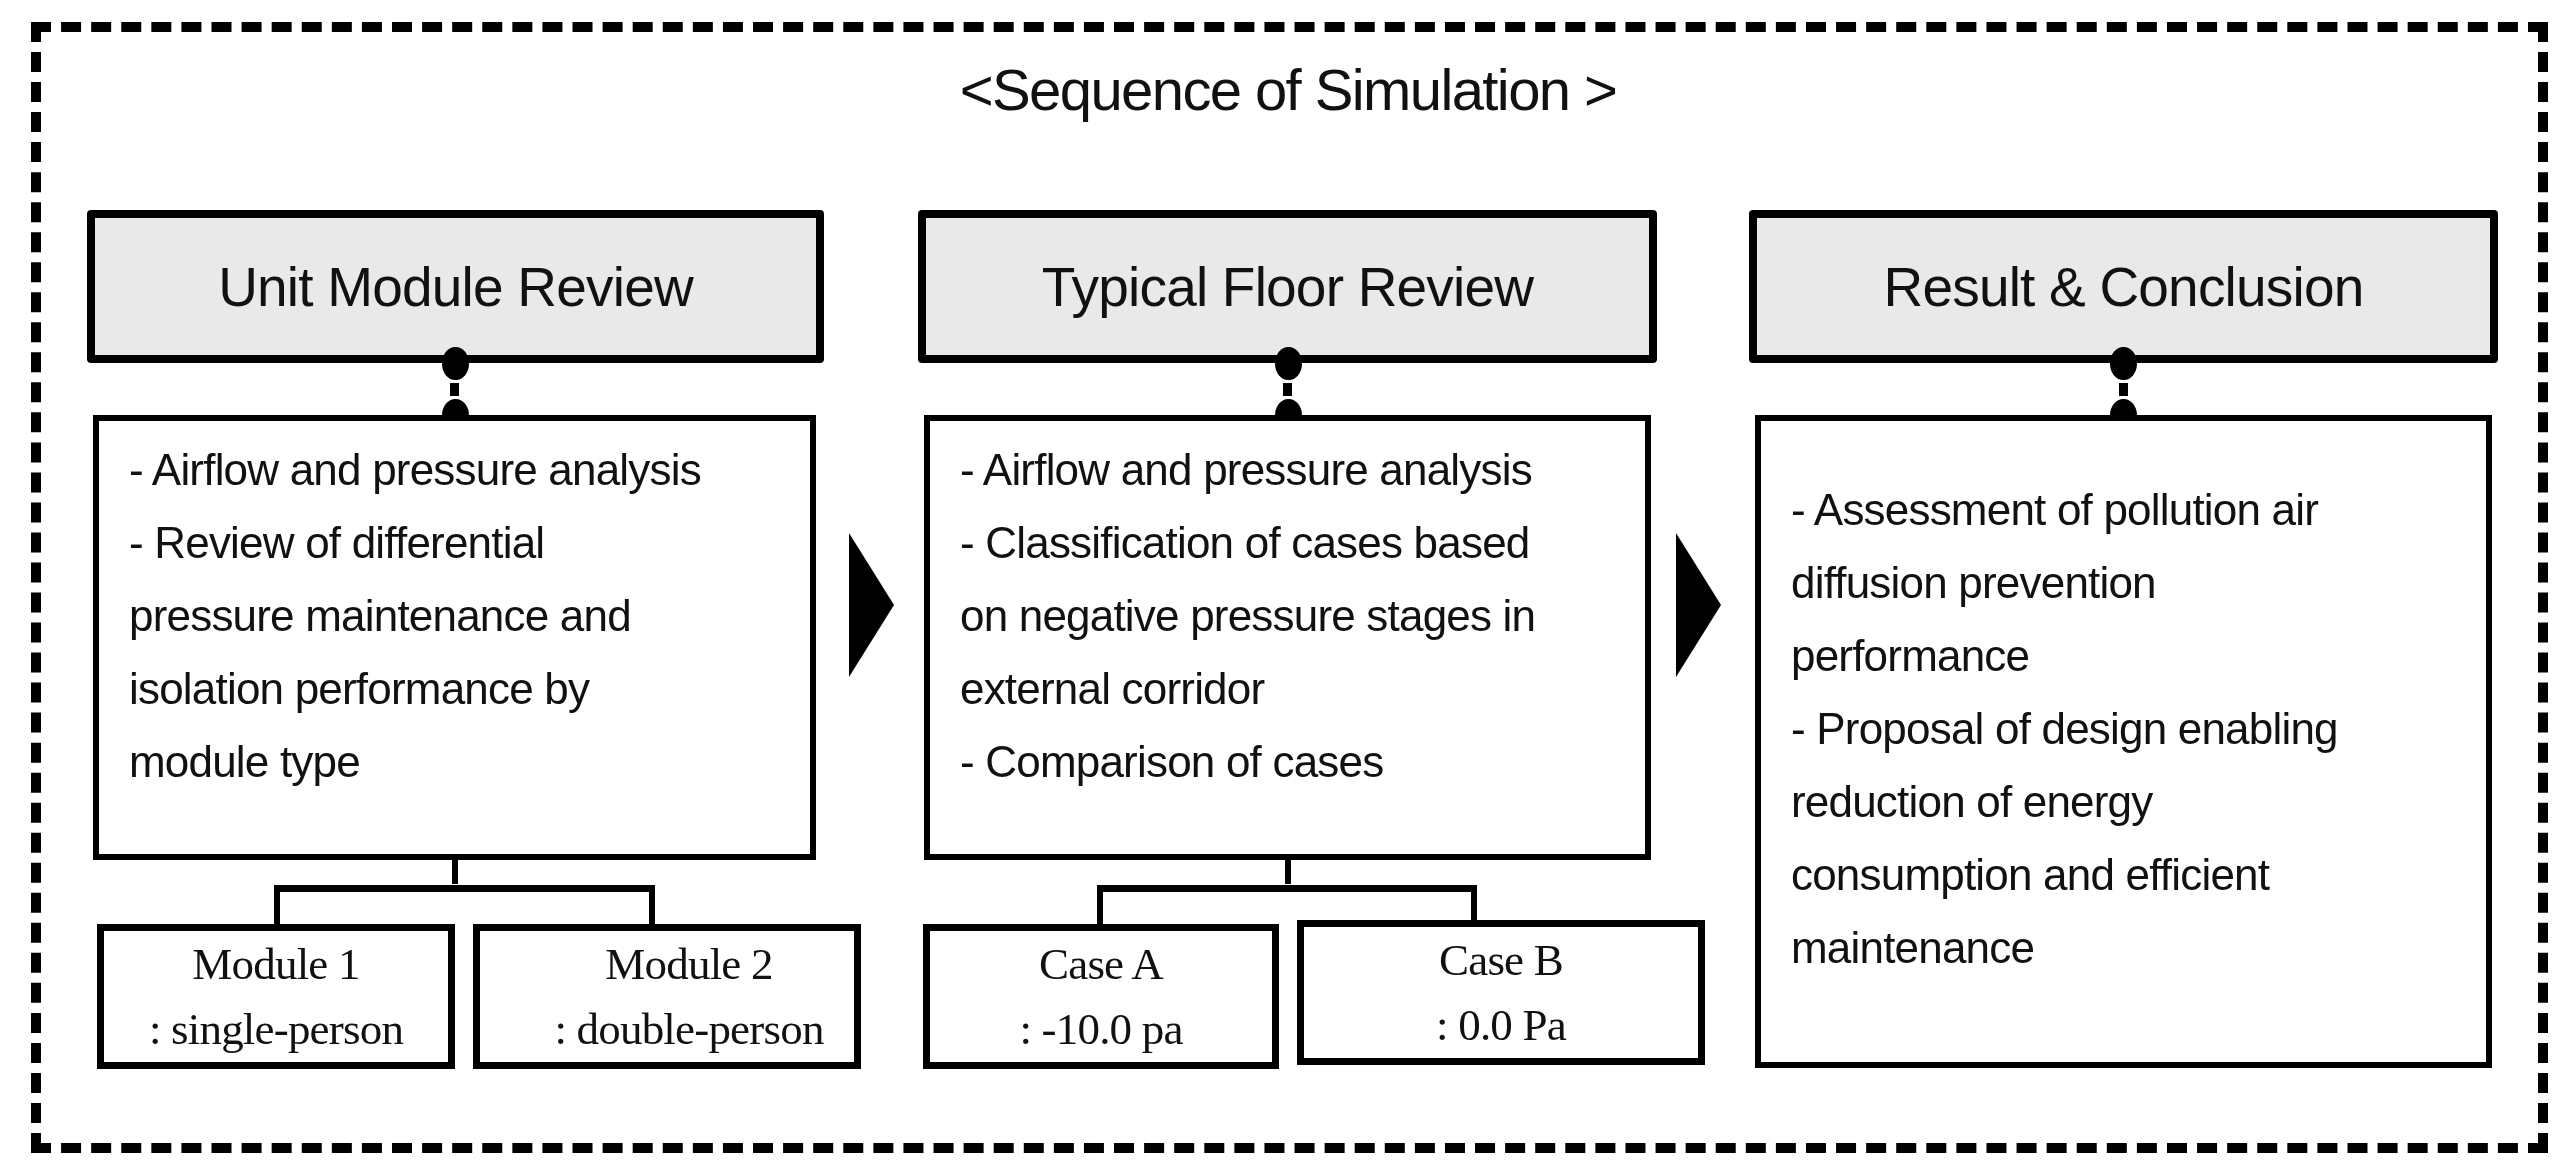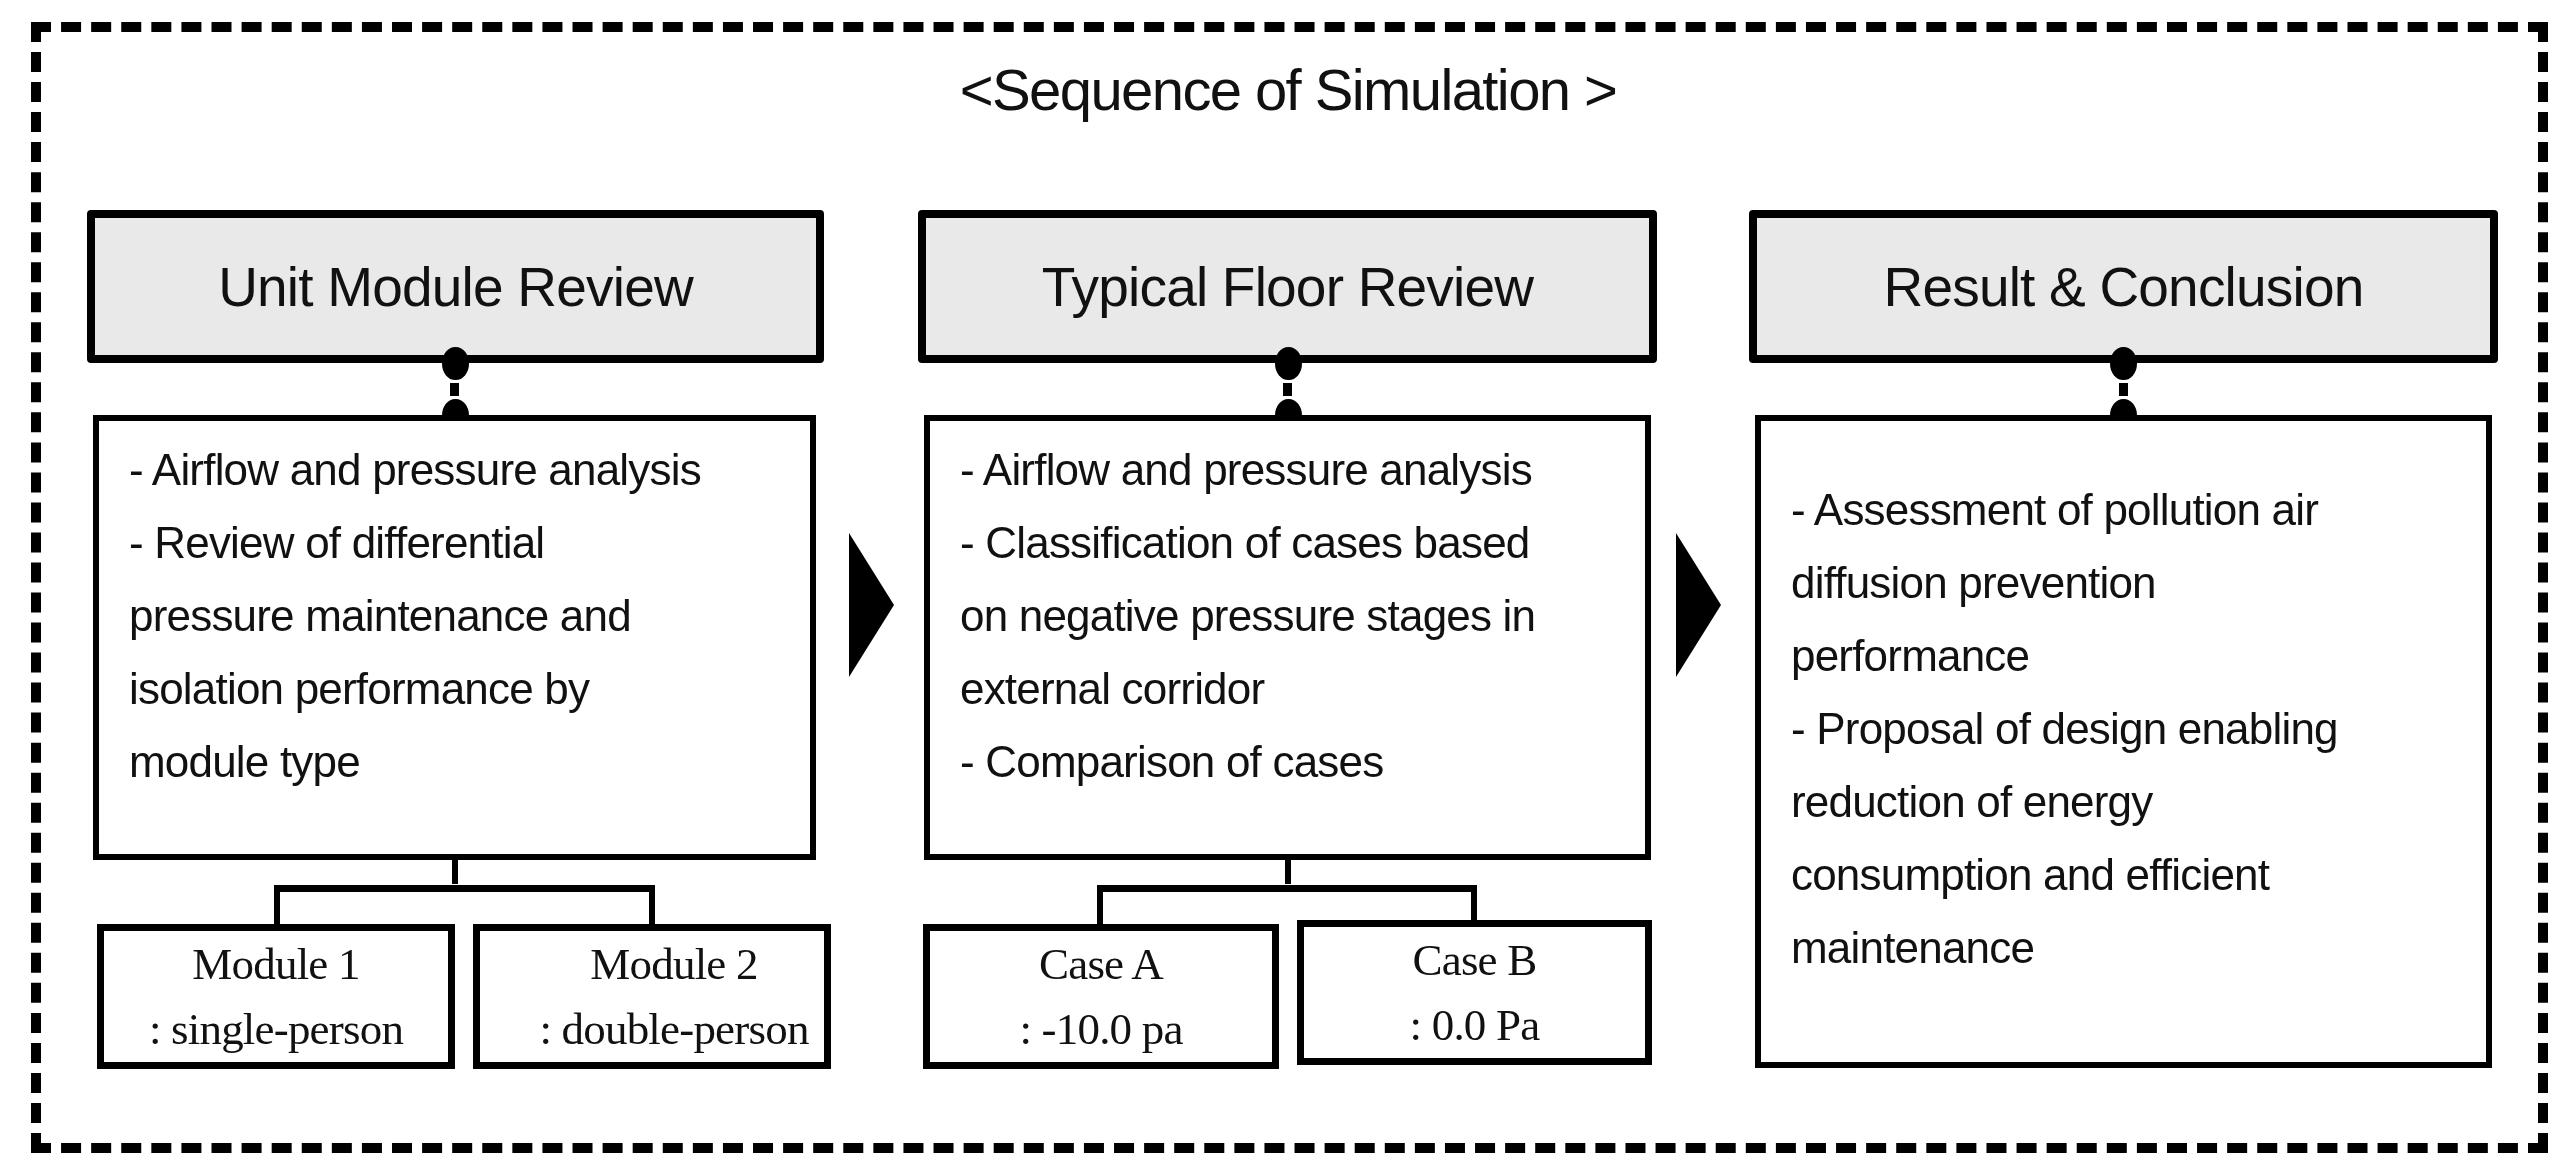--- a/index.html
+++ b/index.html
@@ -132,21 +132,21 @@
 
 <div class="cline" style="left:452px; top:860px; width:6.2px; height:24px;"></div>
 <div class="cline" style="left:274px; top:885px; width:381px; height:7px;"></div>
 <div class="cline" style="left:274px; top:885px; width:6.2px; height:39px;"></div>
 <div class="cline" style="left:649px; top:885px; width:6.2px; height:39px;"></div>
 
 <div class="sub" style="left:97px; width:358px;">
   <div class="t">Module 1</div>
   <div class="s">: single-person</div>
 </div>
-<div class="sub" style="left:473px; width:358px;padding-left:44px;">
+<div class="sub" style="left:473px; width:388px;padding-left:44px;">
   <div class="t">Module 2</div>
   <div class="s">: double-person</div>
 </div>
 
 <div class="arrow" style="left:849px; top:533px;"></div>
 
 <div class="hdr" style="left:918px; width:739px;">
   <span>Typical Floor Review</span>
 </div>
 <div class="dot" style="left:1275px; top:347px;"></div>
@@ -163,21 +163,21 @@
 
 <div class="cline" style="left:1285px; top:860px; width:6.2px; height:24px;"></div>
 <div class="cline" style="left:1097px; top:885px; width:380px; height:7px;"></div>
 <div class="cline" style="left:1097px; top:885px; width:6.2px; height:39px;"></div>
 <div class="cline" style="left:1471px; top:885px; width:6.2px; height:39px;"></div>
 
 <div class="sub" style="left:923px; width:356px;">
   <div class="t">Case A</div>
   <div class="s">: -10.0 pa</div>
 </div>
-<div class="sub" style="left:1297px; top:920px; width:355px;">
+<div class="sub" style="left:1297px; top:920px; width:408px;">
   <div class="t">Case B</div>
   <div class="s">: 0.0 Pa</div>
 </div>
 
 <div class="arrow" style="left:1676px; top:533px;"></div>
 
 <div class="hdr" style="left:1749px; width:749px;">
   <span>Result &amp; Conclusion</span>
 </div>
 <div class="dot" style="left:2110px; top:347px;"></div>

